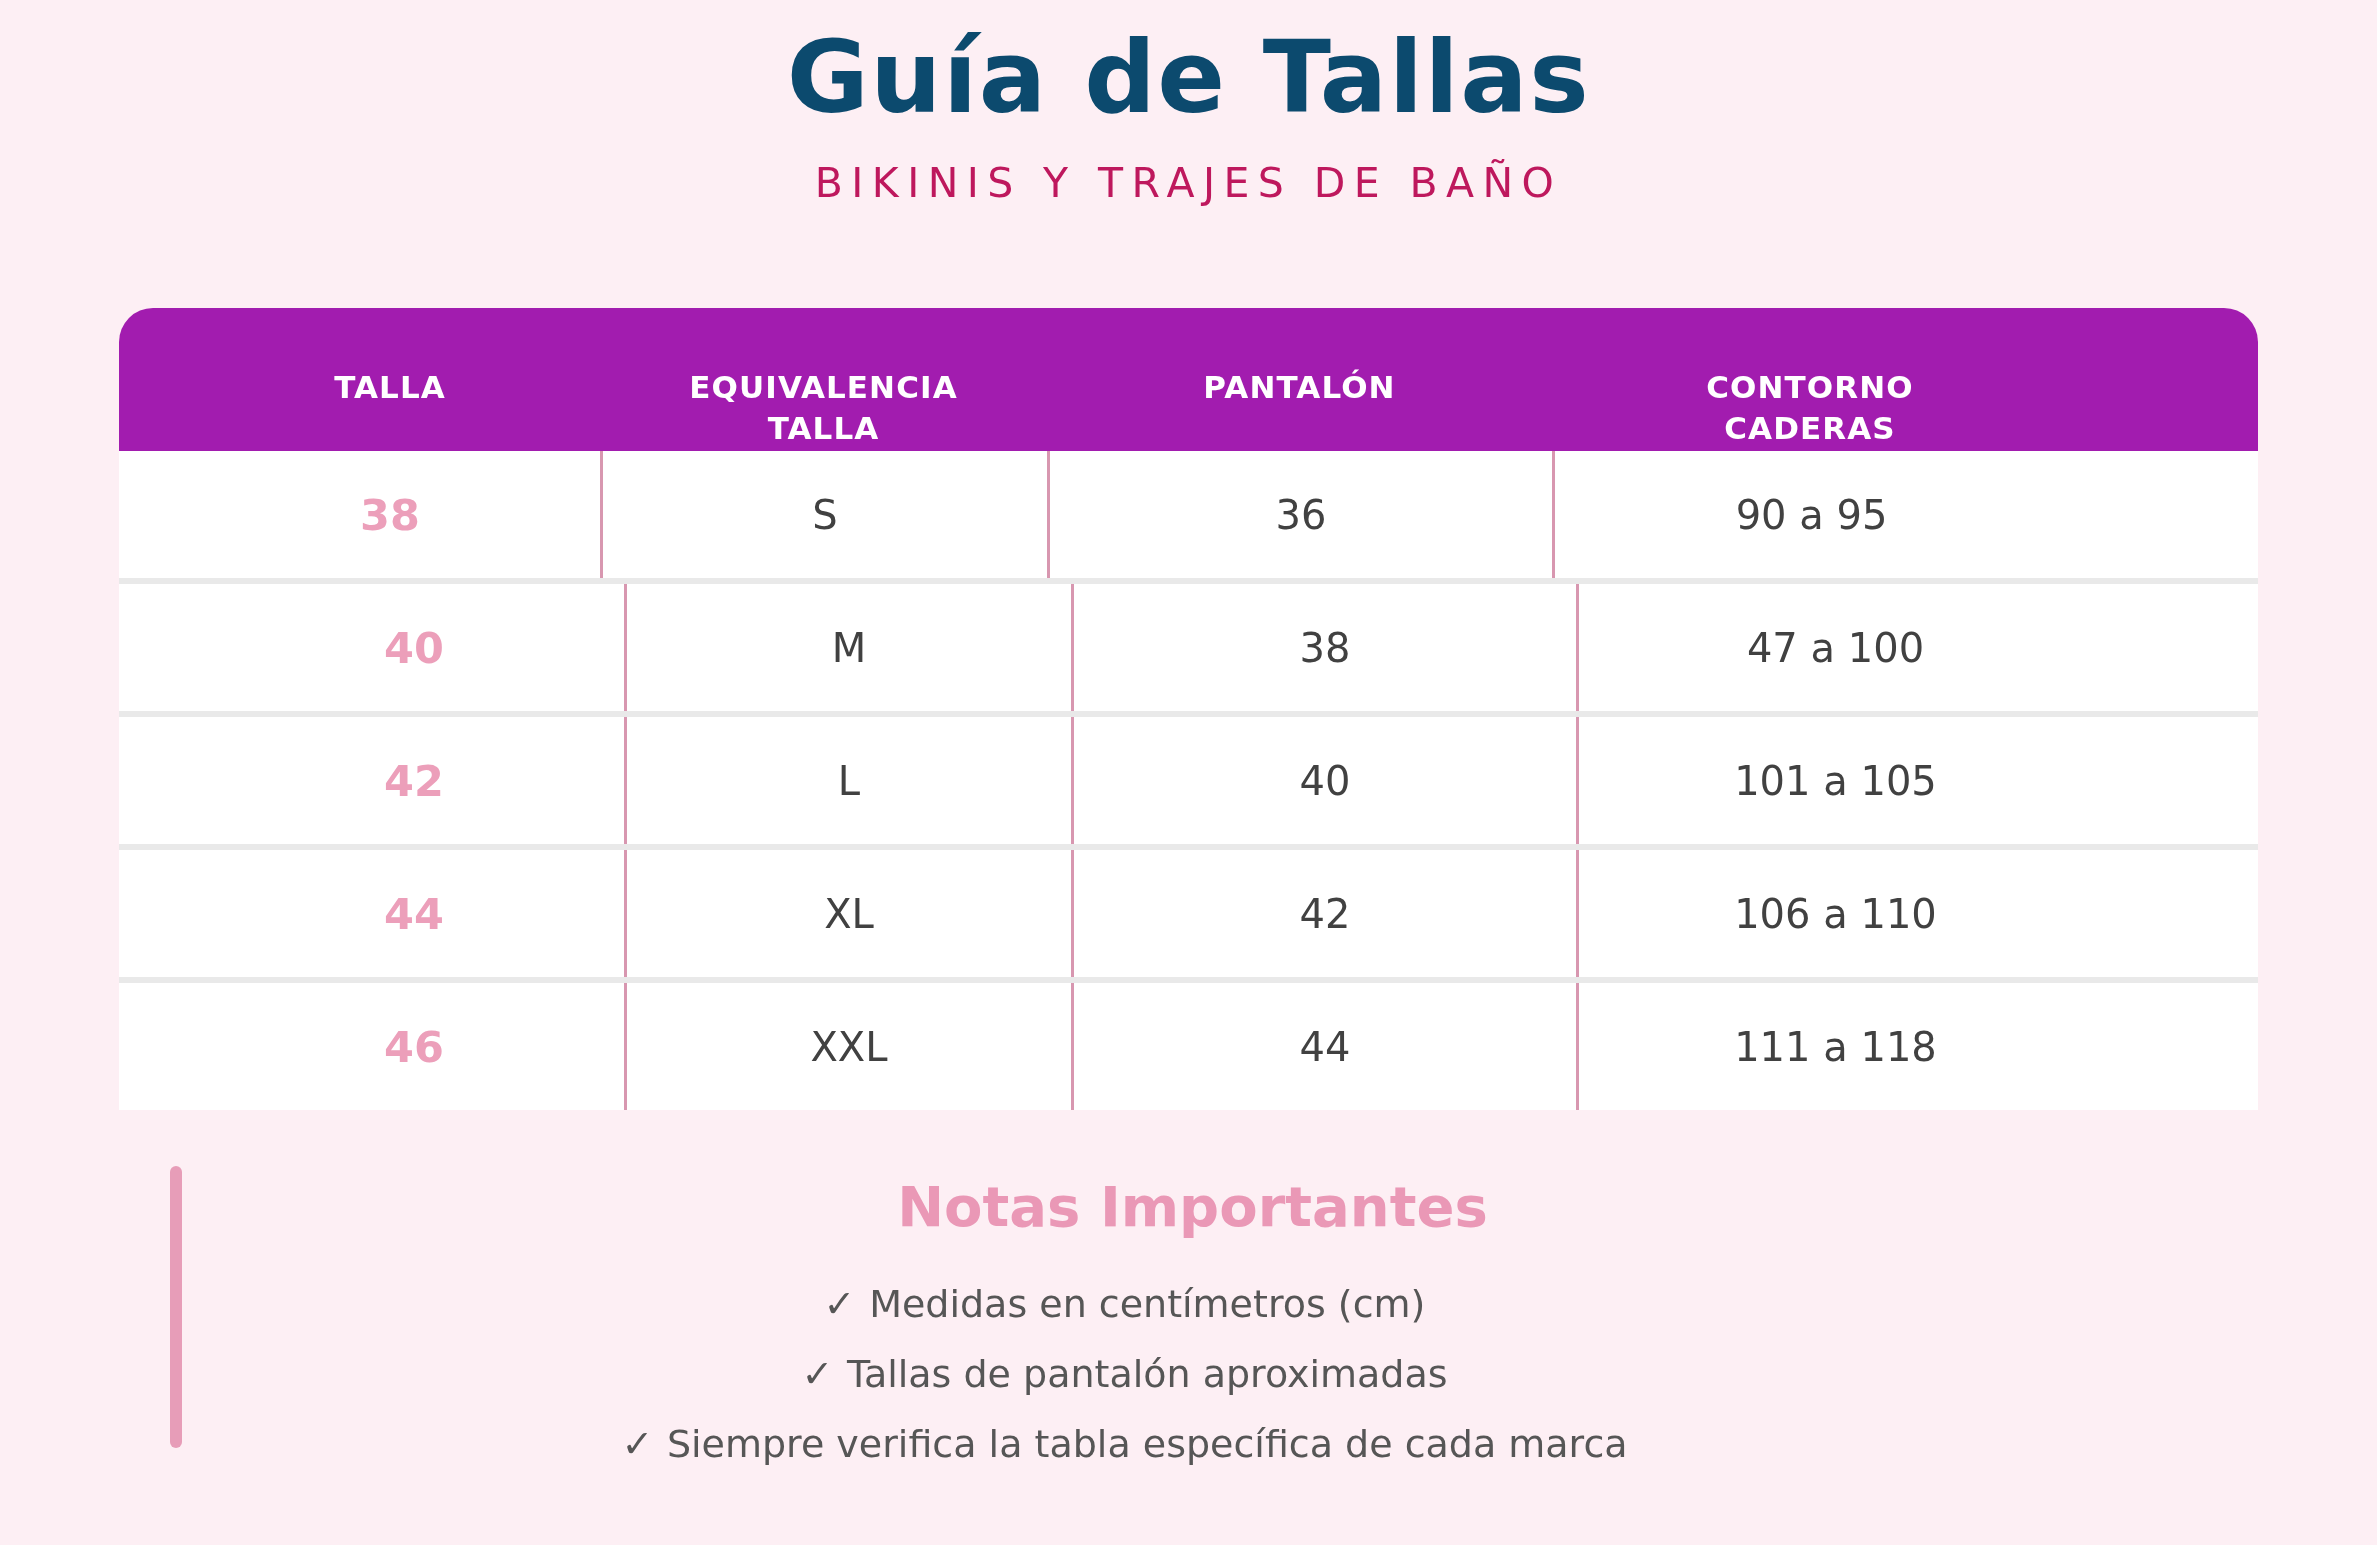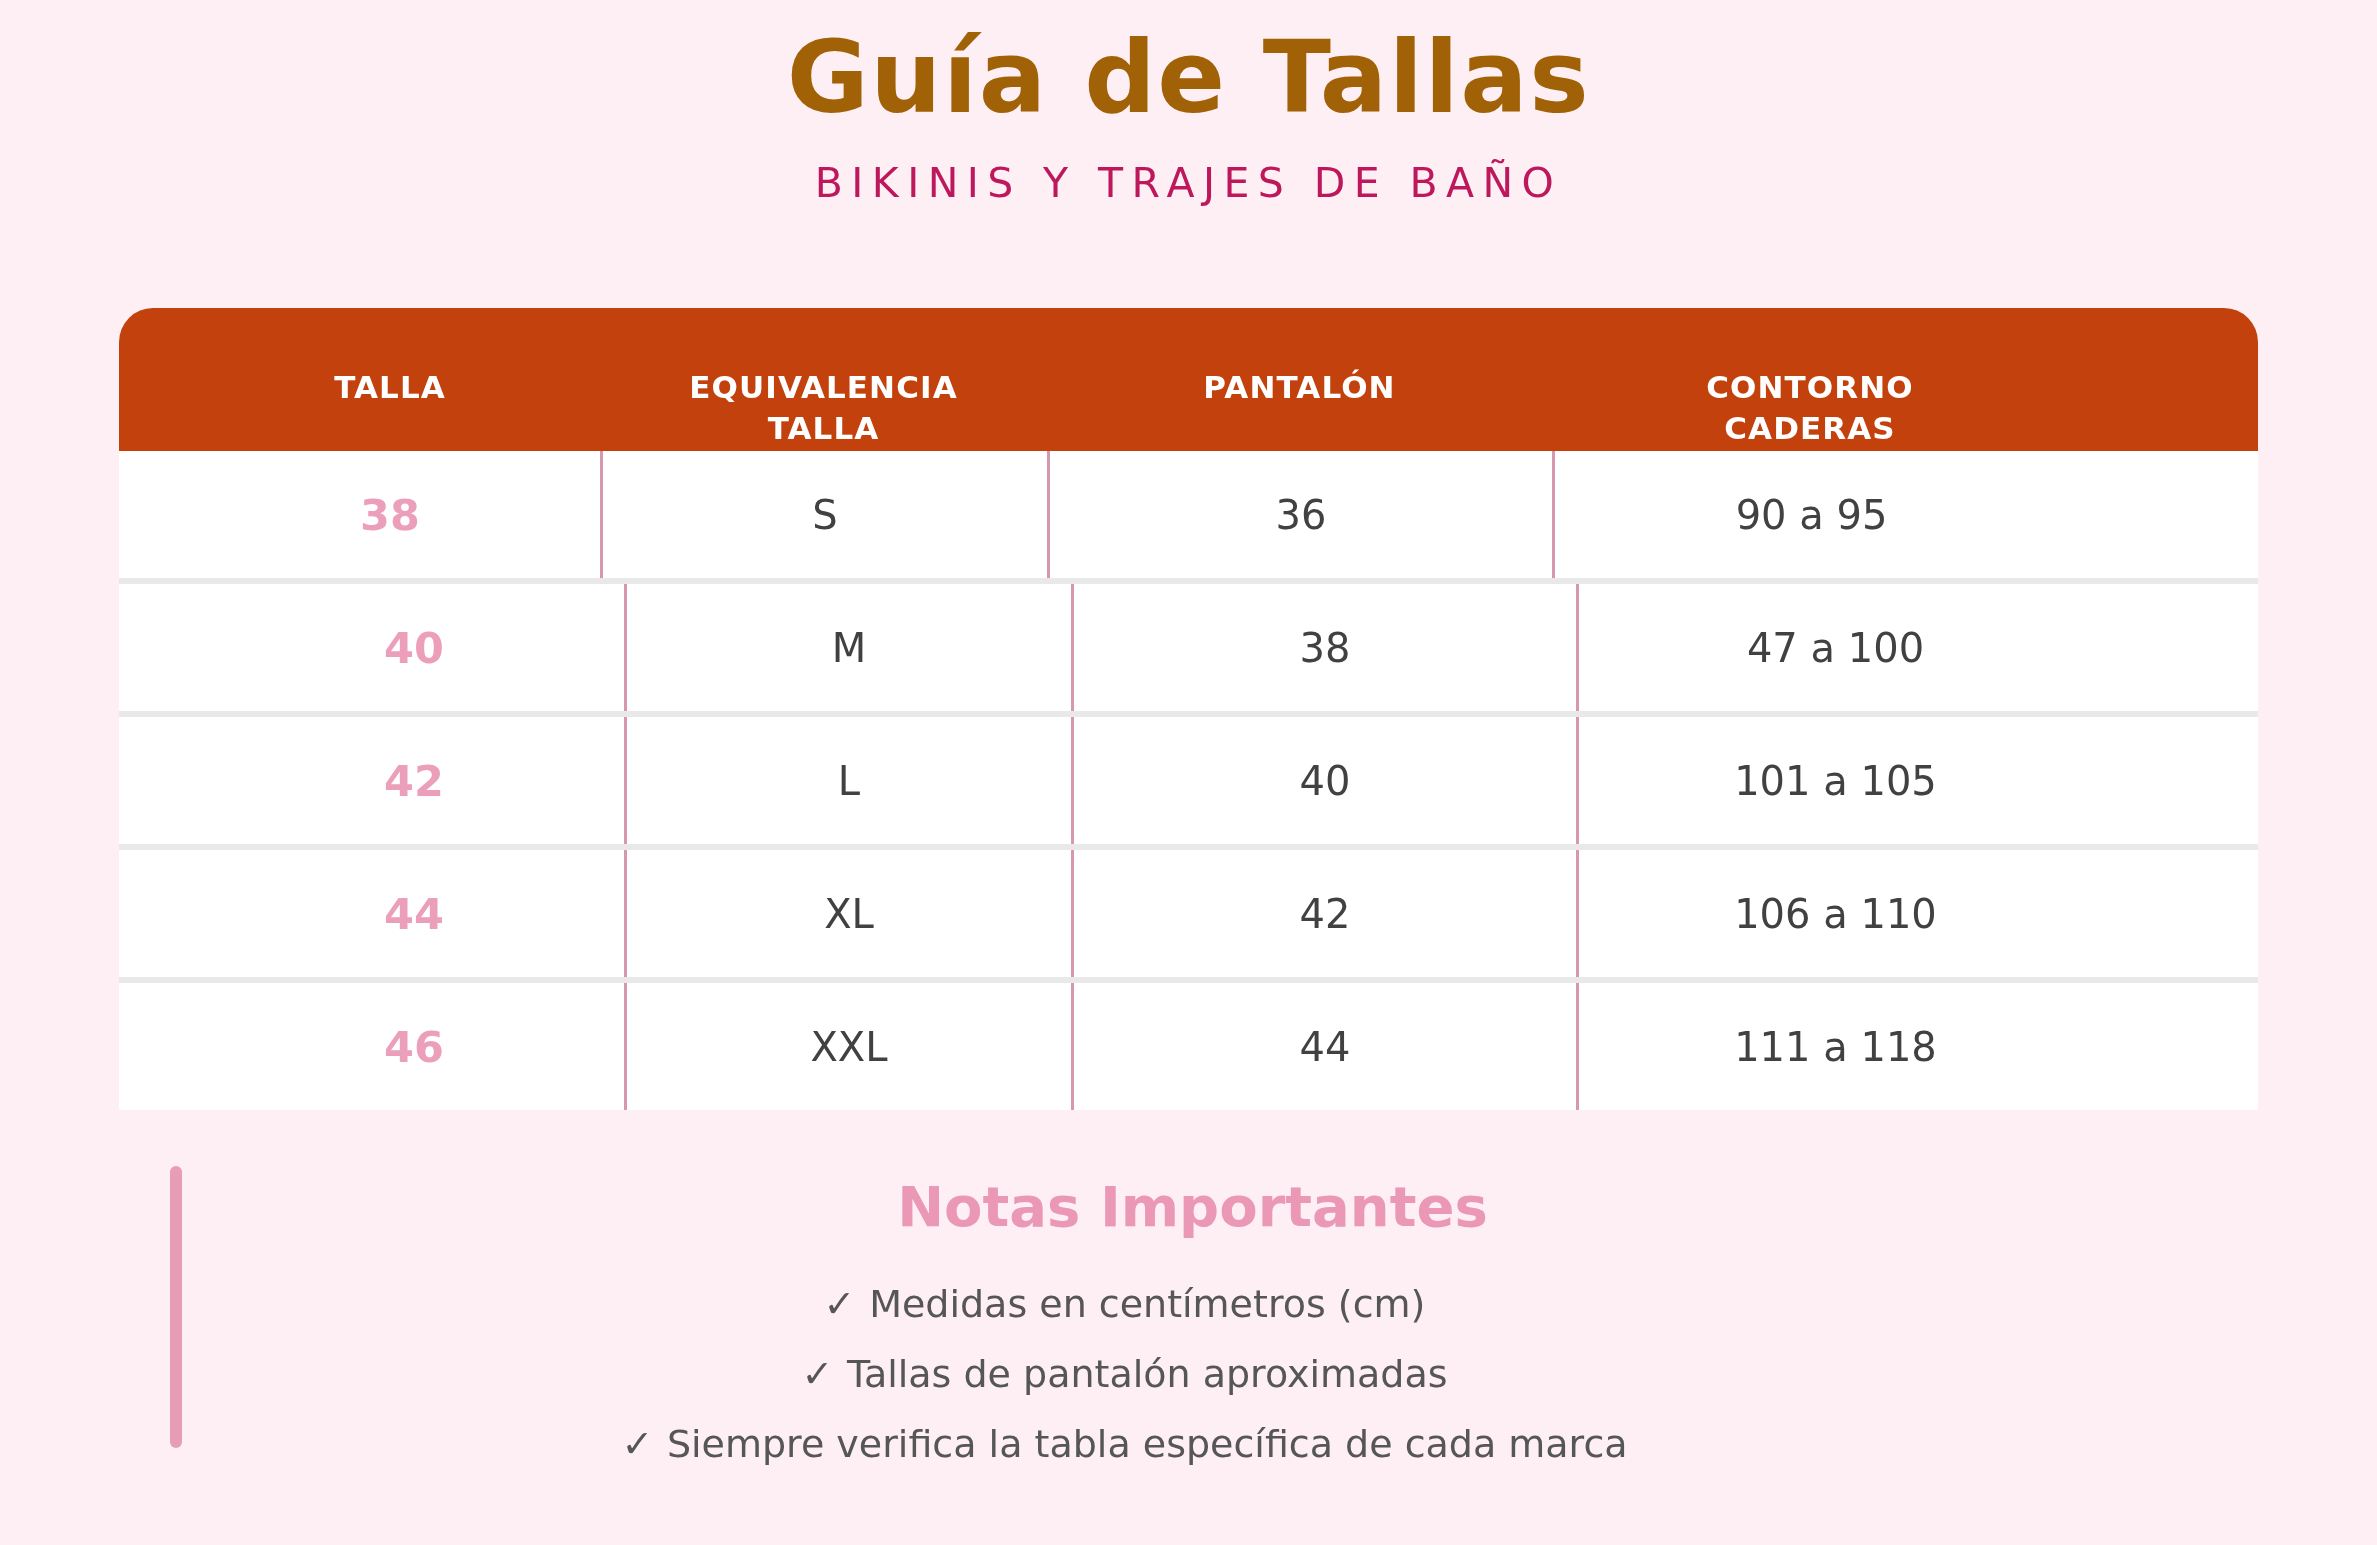--- a/index.html
+++ b/index.html
@@ -8,36 +8,36 @@
     width:2377px; height:1545px;
     background:#fdeff4;
     font-family:"DejaVu Sans","Liberation Sans",sans-serif;
     overflow:hidden;
   }
 
   
   .header-block { position:absolute; top:23px; left:0; width:100%; text-align:center; }
   .page-title {
     margin:0; font-size:100px; line-height:1.1; font-weight:bold;
-    color:#a16207; letter-spacing:1.5px;
+    color:#0c4a6e; letter-spacing:1.5px;
   }
   .page-subtitle {
     margin-top:26px; font-size:41px; letter-spacing:8.4px;
     color:#be185d; font-weight:normal;
   }
 
   
   .size-table {
     position:absolute; top:308px; left:119px; width:2139px;
   }
   .thead {
     display:grid;
     grid-template-columns:481px 447px 505px 516px 191px;
     height:143px;
-    background:#c2410c;
+    background:#a21caf;
     border-radius:34px 34px 0 0;
   }
   .th {
     display:flex; justify-content:center; align-items:flex-start;
     padding-top:59px;
     color:#ffffff; font-weight:bold; font-size:31px; letter-spacing:1.1px;
     line-height:1.32; white-space:pre-line; text-align:center;
   }
   .trow {
     display:grid;

